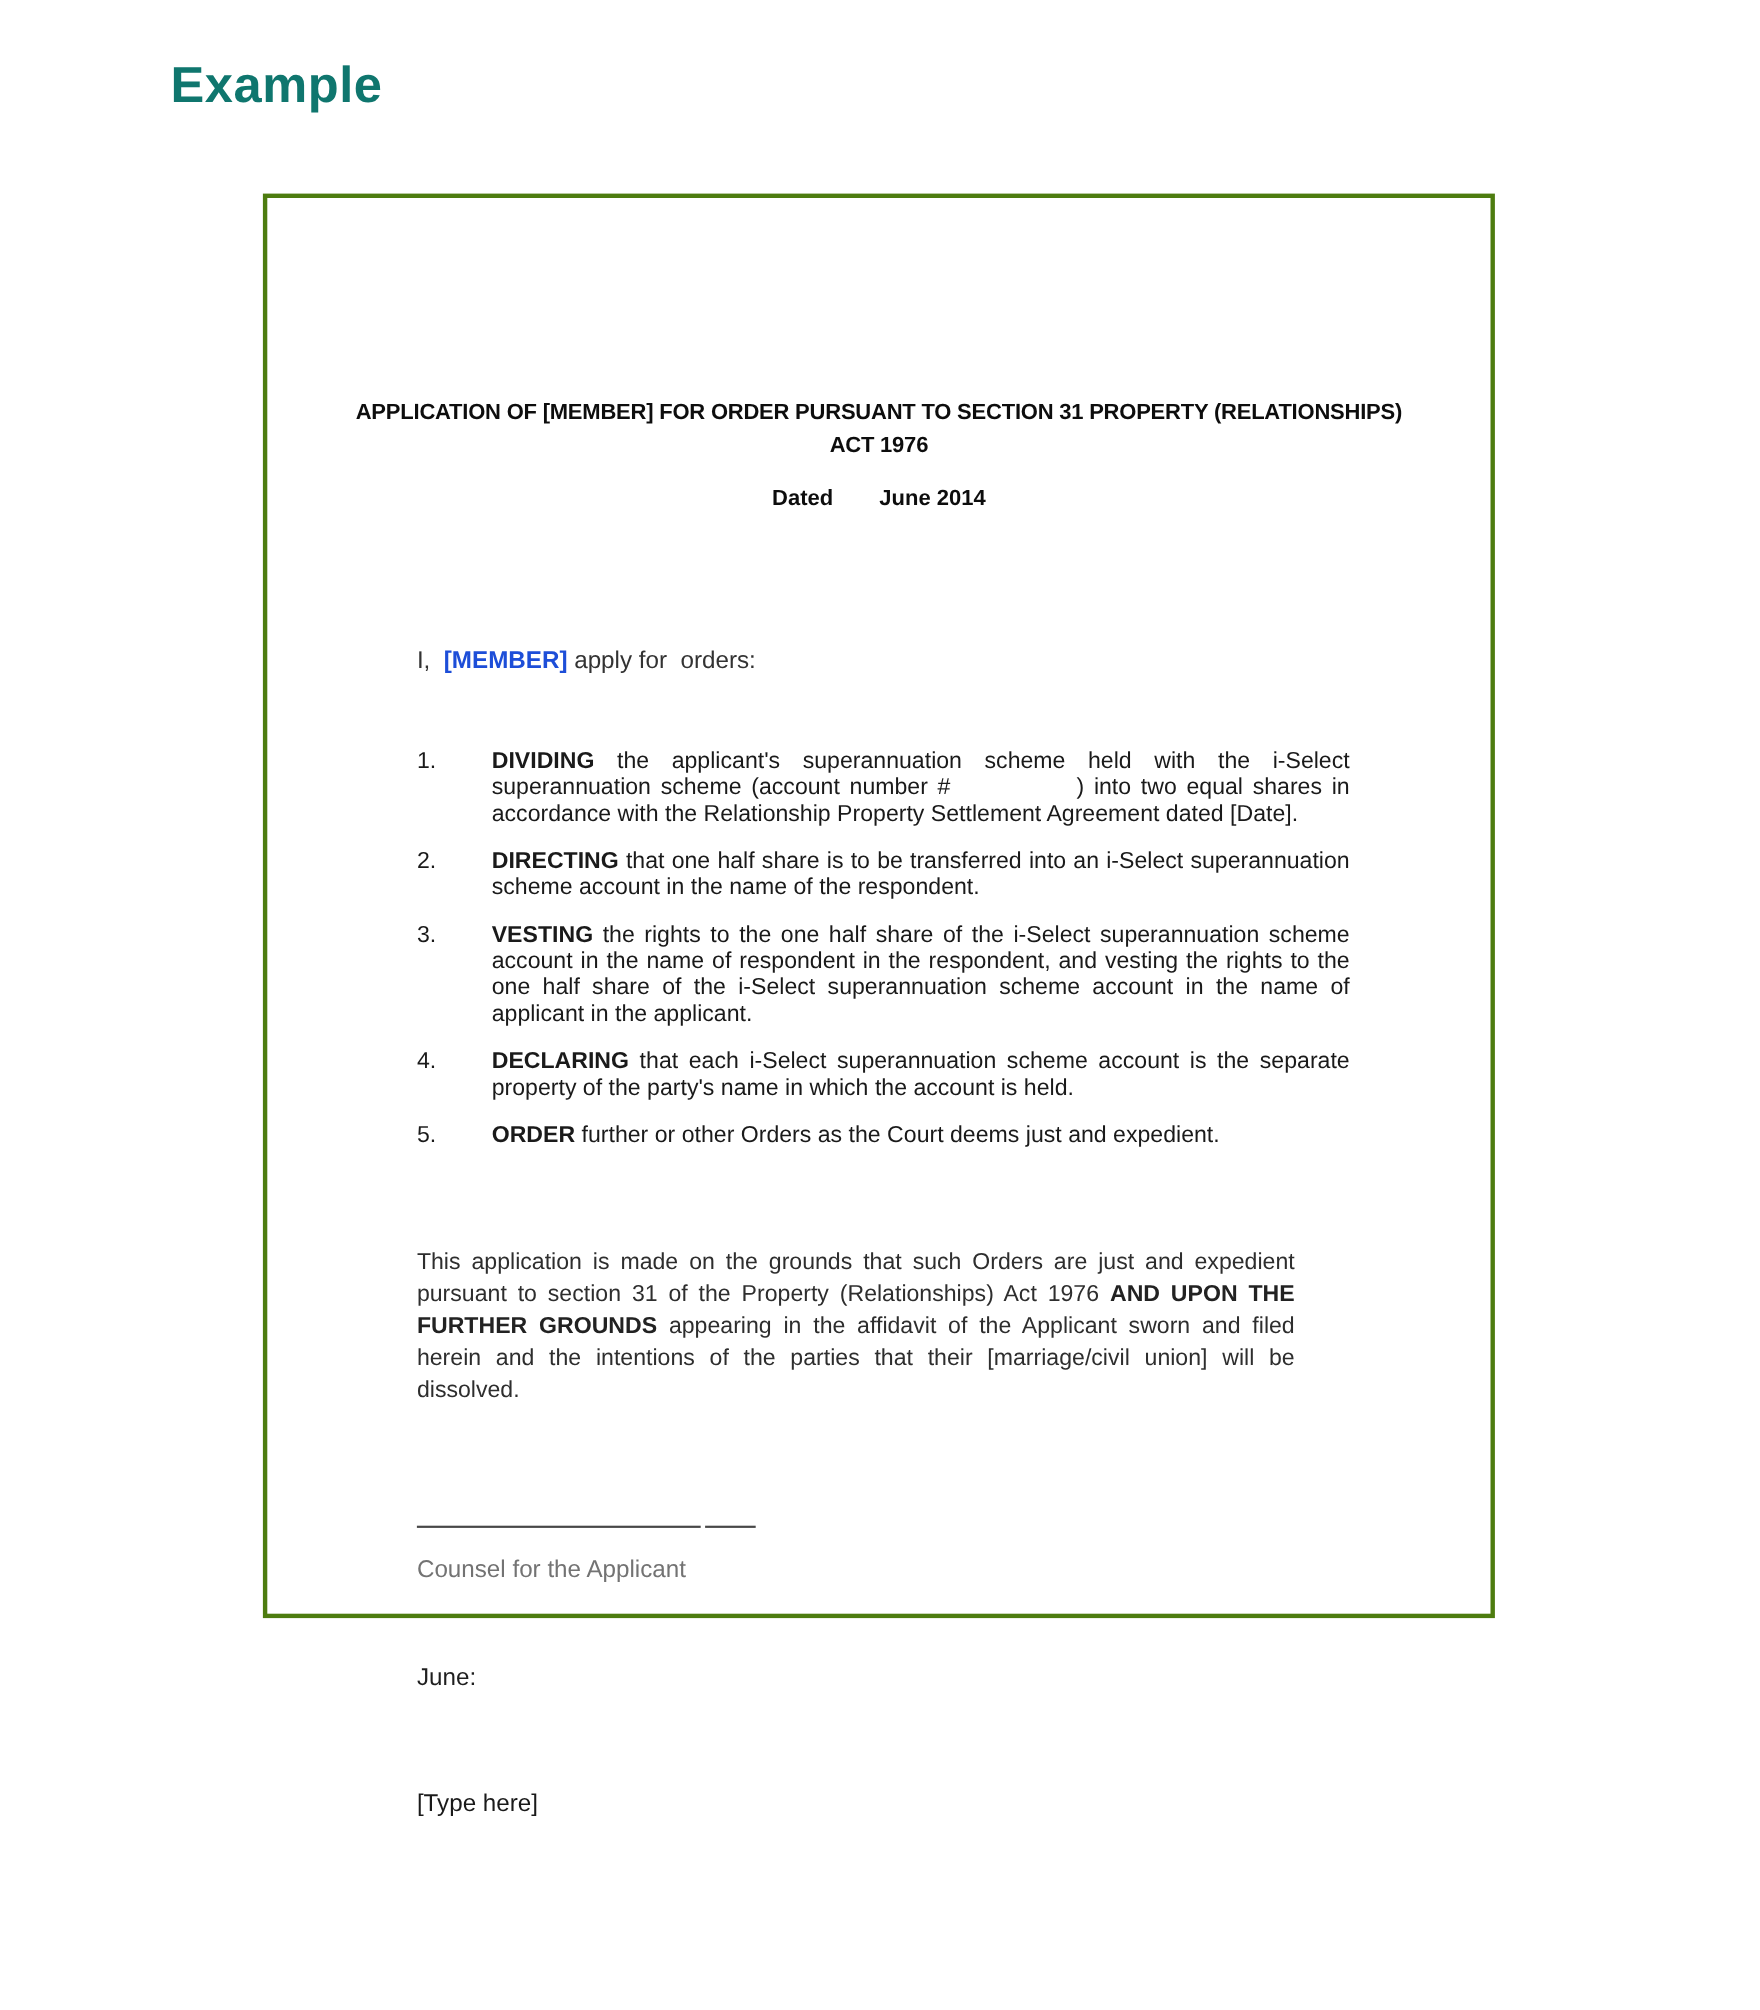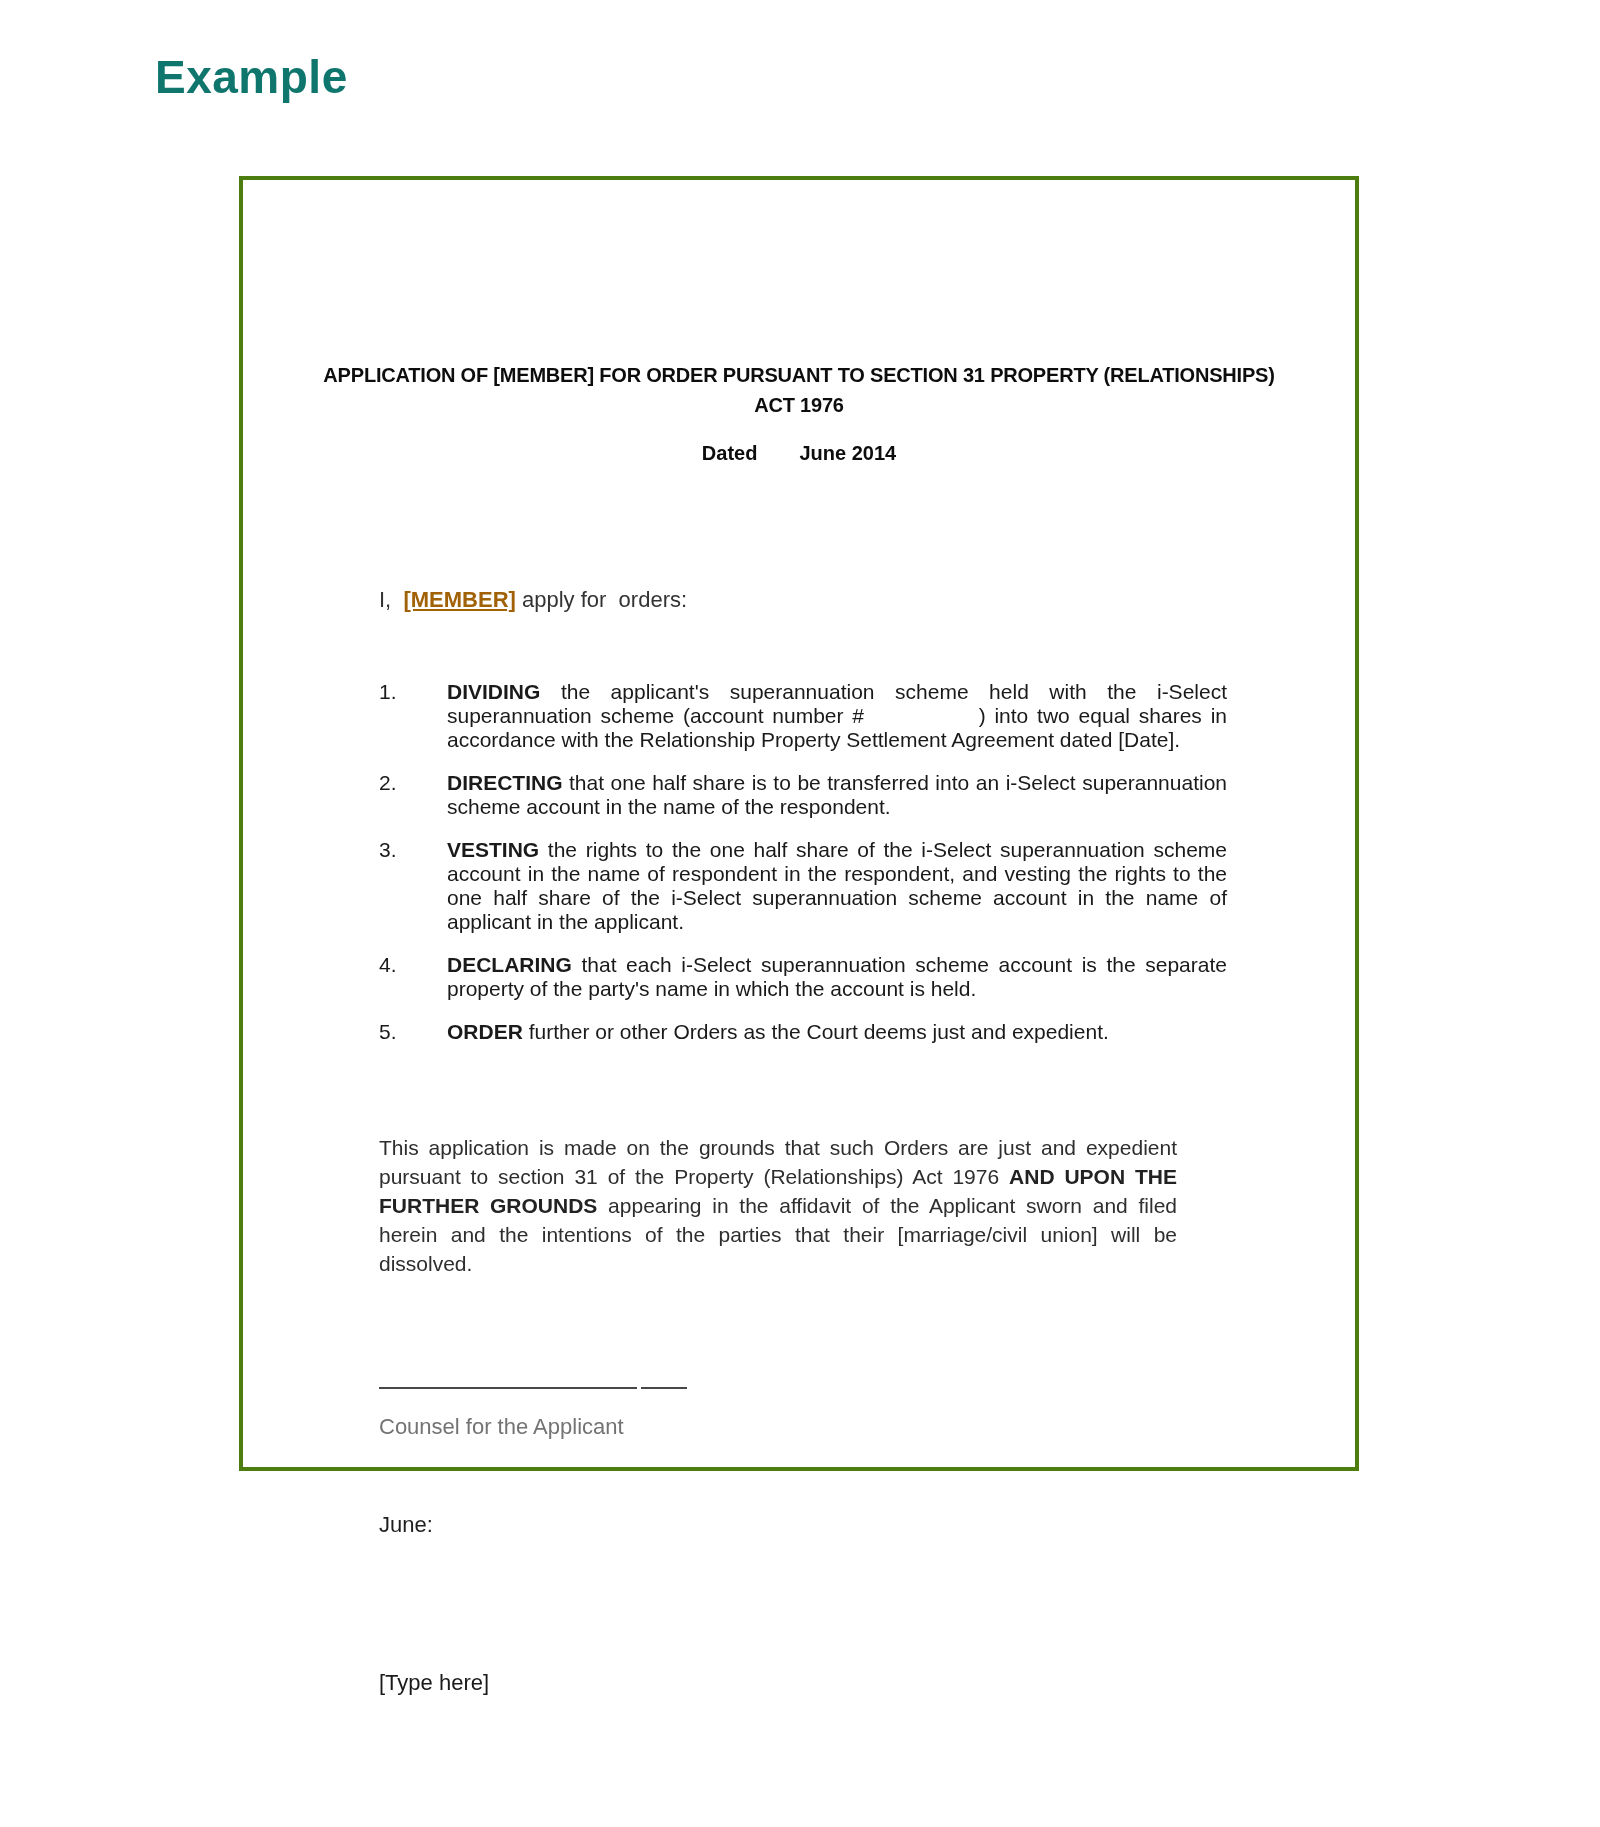--- a/index.html
+++ b/index.html
@@ -60,21 +60,21 @@
   }
   .intro-line {
     position: absolute;
     top: 407px;
     left: 136px;
     width: 850px;
     font-size: 22px;
     color: #333333;
     white-space: pre-wrap;
   }
-  .intro-line b { color: #a16207; text-decoration: underline; }
+  .intro-line b { color: #1d4ed8; }
   .orders {
     position: absolute;
     top: 500px;
     left: 136px;
     width: 848px;
     font-size: 21px;
     line-height: 24px;
     color: #1a1a1a;
   }
   .order-item {
@@ -129,21 +129,20 @@
     left: 136px;
     font-size: 22px;
     color: #1f1f1f;
   }
   .type-here {
     position: absolute;
     top: 1446px;
     left: 136px;
     font-size: 22px;
     color: #1a1a1a;
-    margin-top: 44px;
   }
 </style>
 </head>
 <body>
 
 <div class="canvas">
 
   <div class="example-heading">Example</div>
 
   <div class="doc-page">

